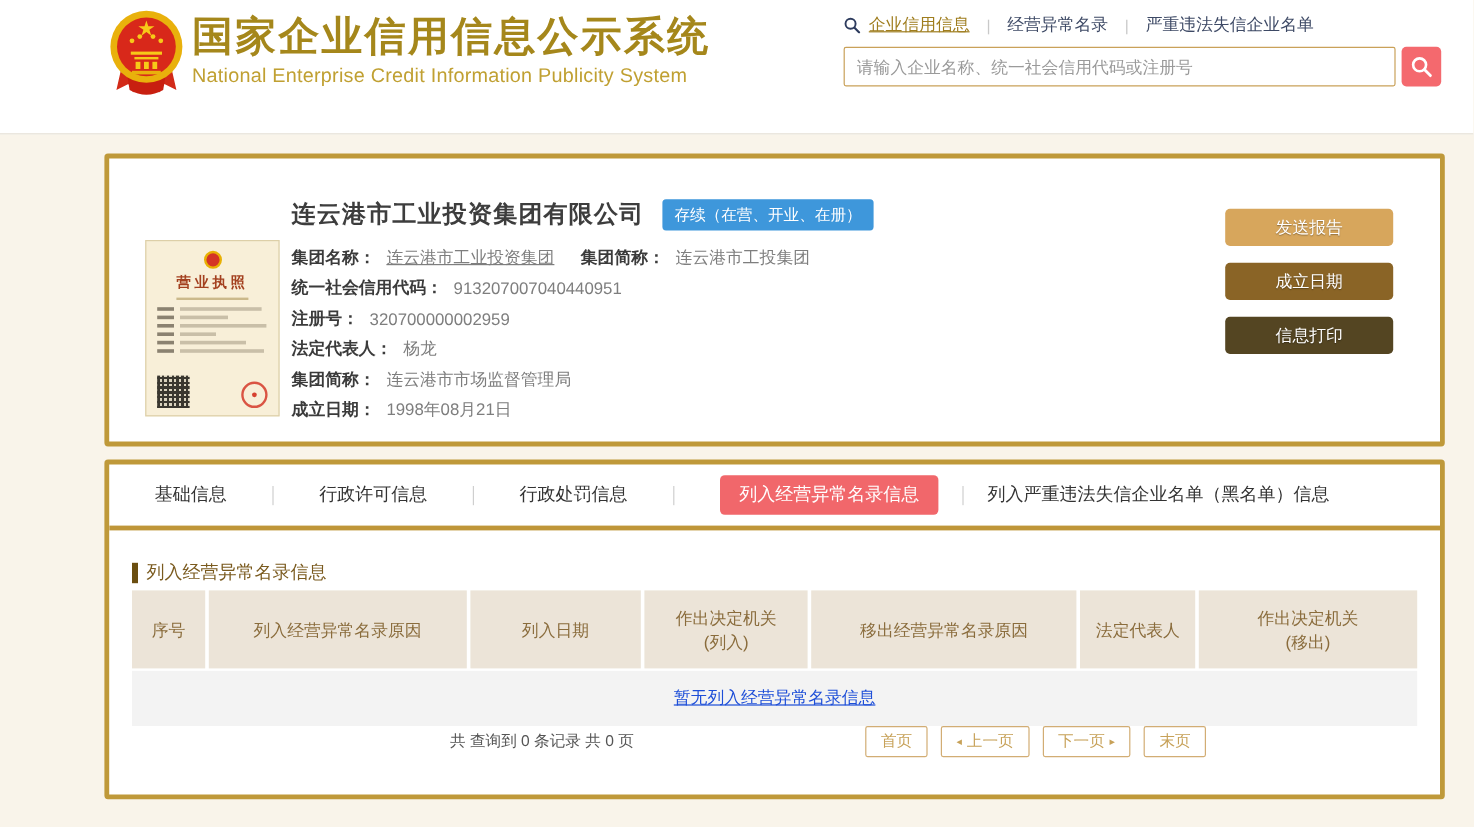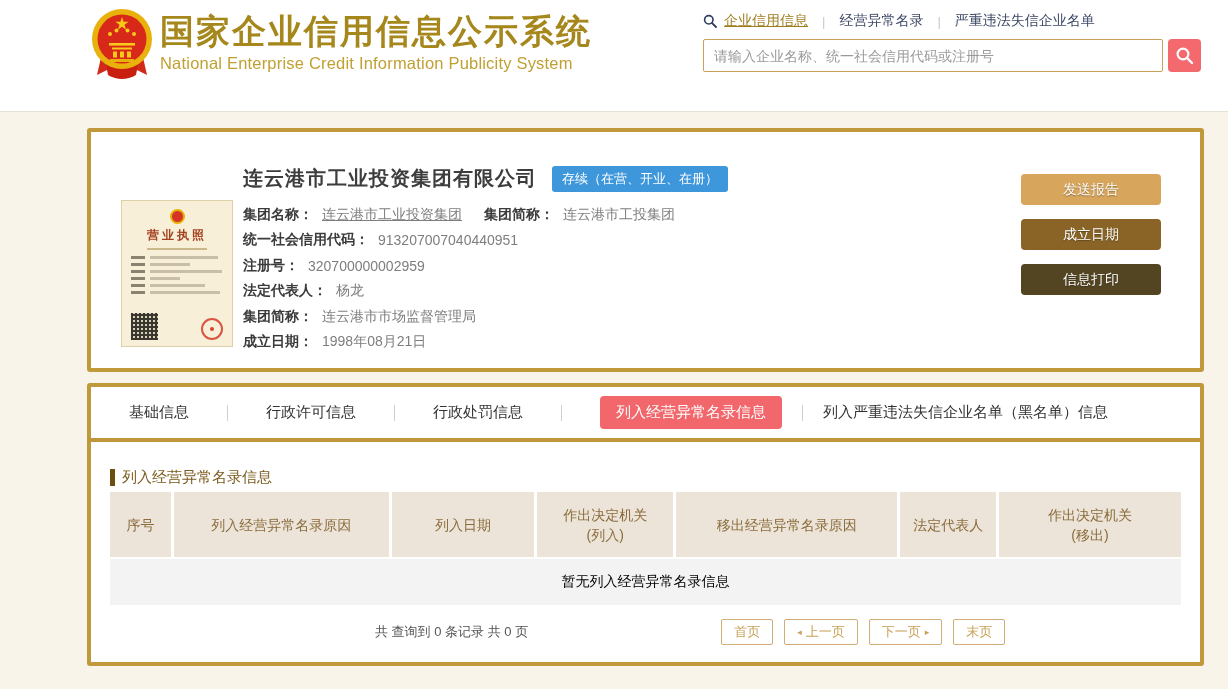--- a/index.html
+++ b/index.html
@@ -80,22 +80,22 @@
   .content { padding:0 19px; }
   .section-title { margin-top:26px; display:flex; align-items:center; font-size:15px; color:#7a5a1e; }
   .stitle-bar { width:5px; height:17px; background:#6b4e10; margin-right:7px; }
   .thead { display:flex; gap:3px; margin-top:5px;border-radius:30px; }
   .th { background:#ece4d8; color:#8a6c3c; font-size:14px; height:65px; flex-basis:0;
     display:flex; flex-direction:column; align-items:center; justify-content:center; line-height:20px; text-align:center; }
   .th span { display:block; }
   .c1{flex-grow:62;} .c2{flex-grow:218;} .c3{flex-grow:145;} .c4{flex-grow:138;}
   .c5{flex-grow:225;} .c6{flex-grow:97;} .c7{flex-grow:185;}
   .empty-row { margin-top:2px; height:46px; background:#f3f3f3; display:flex;
-    align-items:center; justify-content:center; font-size:14px; color:#000000; }
-  .pagination { display:flex; align-items:center; margin-top:14px; }
+    align-items:center; justify-content:center; font-size:14px; color:#1d4ed8;text-decoration:underline; }
+  .pagination { display:flex; align-items:center; }
   .pg-info { margin-left:265px; font-size:13px; color:#555; white-space:nowrap; }
   .pg-buttons { margin-left:193px; display:flex; gap:11px; }
   .pg-btn { height:26px; padding:4px 12px; background:#fff; border:1px solid #d2ad74;
     color:#c7a158; font-size:13px; display:flex; align-items:center; gap:4px;
     cursor:pointer; border-radius:2px; font-family:inherit; white-space:nowrap; }
   .pg-arrow { font-size:9px; line-height:1; }
 </style>
 </head>
 <body>
 

